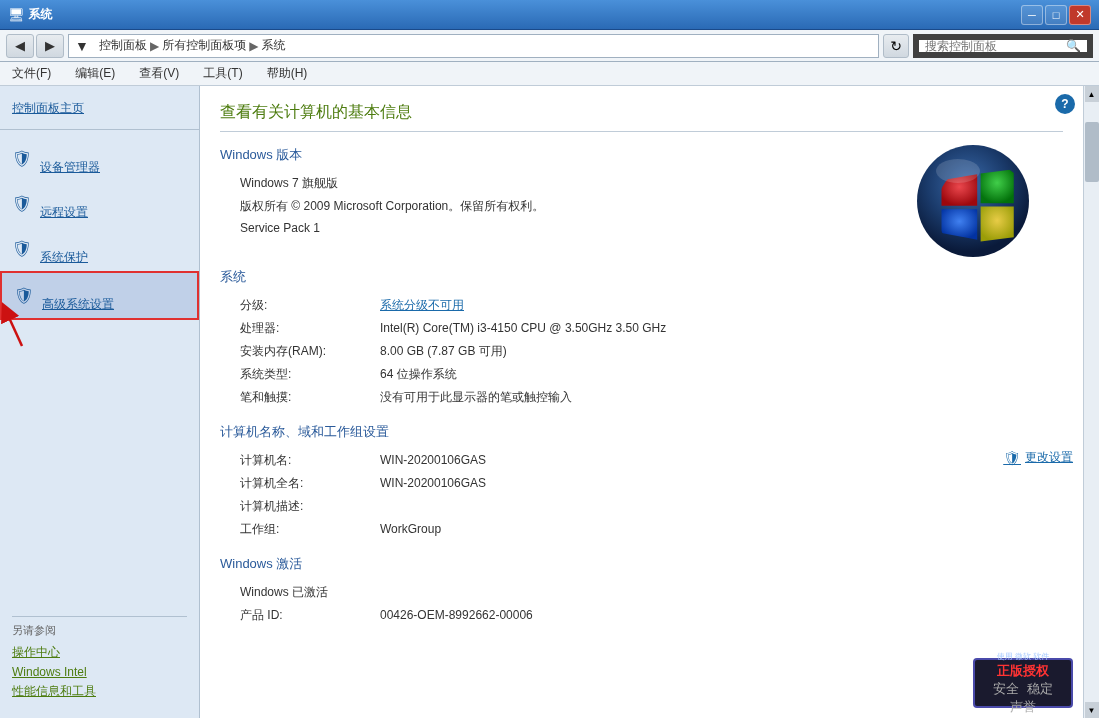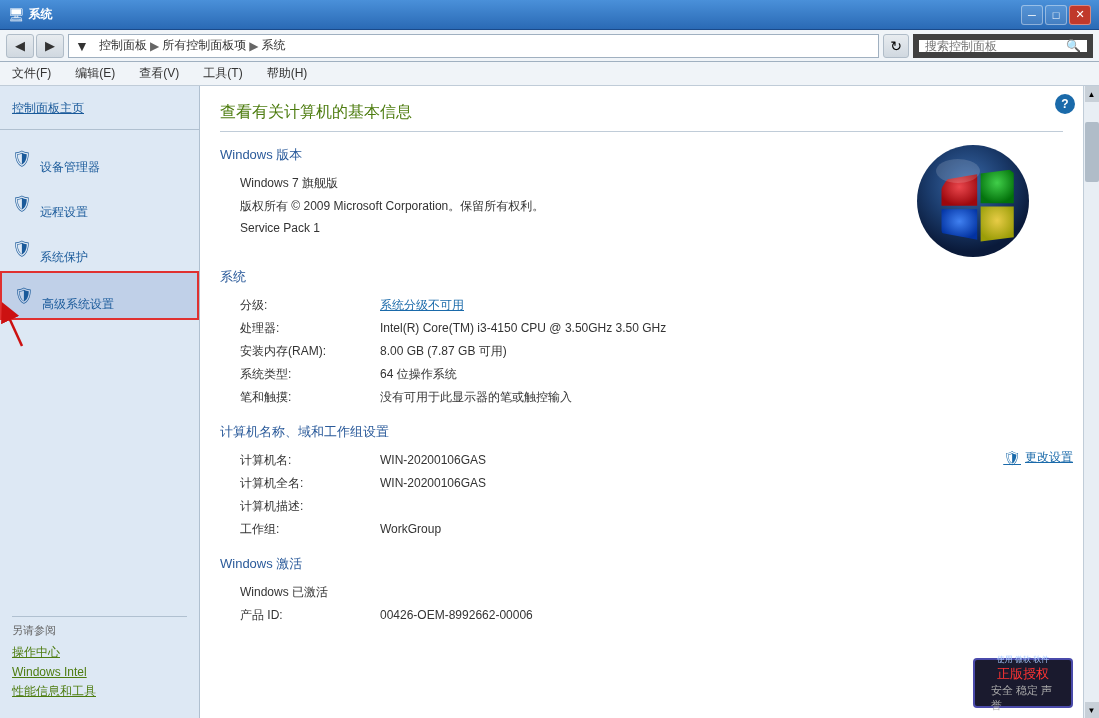--- a/index.html
+++ b/index.html
@@ -197,20 +197,21 @@
     }
     .sidebar-item-icon {
       width: 20px;
       height: 20px;
       display: flex;
       align-items: center;
       justify-content: center;
       font-size: 16px;
     }
     .sidebar-item-label {
+      text-decoration: underline;
       color: #1a5a9a;
       margin-top: 18px;
     }
     .sidebar-bottom {
       margin-top: auto;
       padding: 8px 12px;
     }
     .sidebar-section-title {
       font-size: 11px;
       color: #666;
@@ -544,22 +545,22 @@
         <span class="info-value">Windows 已激活</span>
       </div>
       <div class="info-row">
         <span class="info-label">产品 ID:</span>
         <span class="info-value">00426-OEM-8992662-00006</span>
       </div>
     </div>
 
     <div class="activation-badge">
       <div style="color:#aaccff;font-size:8px;text-align:center;">使用 微软 软件</div>
-      <div style="color:#ff3333;font-size:13px;font-weight:normal;text-align:right;">正版授权</div>
-      <div style="color:#aaaaaa;font-size:11px;text-align:left;">安全 稳定 声誉</div>
+      <div style="color:#ff3333;font-size:13px;font-weight:bold;text-align:right;">正版授权</div>
+      <div style="color:#aaaaaa;font-size:13px;text-align:center;font-family:Liberation Mono, monospace;">安全 稳定 声誉</div>
     </div>
 
   </div>
 
   <div class="scrollbar-area">
     <div style="width:14px;height:16px;background:#c8d0d8;display:flex;align-items:center;justify-content:center;font-size:8px;cursor:pointer;">▲</div>
     <div class="scrollbar-thumb"></div>
     <div style="margin-top:auto;width:14px;height:16px;background:#c8d0d8;display:flex;align-items:center;justify-content:center;font-size:8px;cursor:pointer;">▼</div>
   </div>
 

